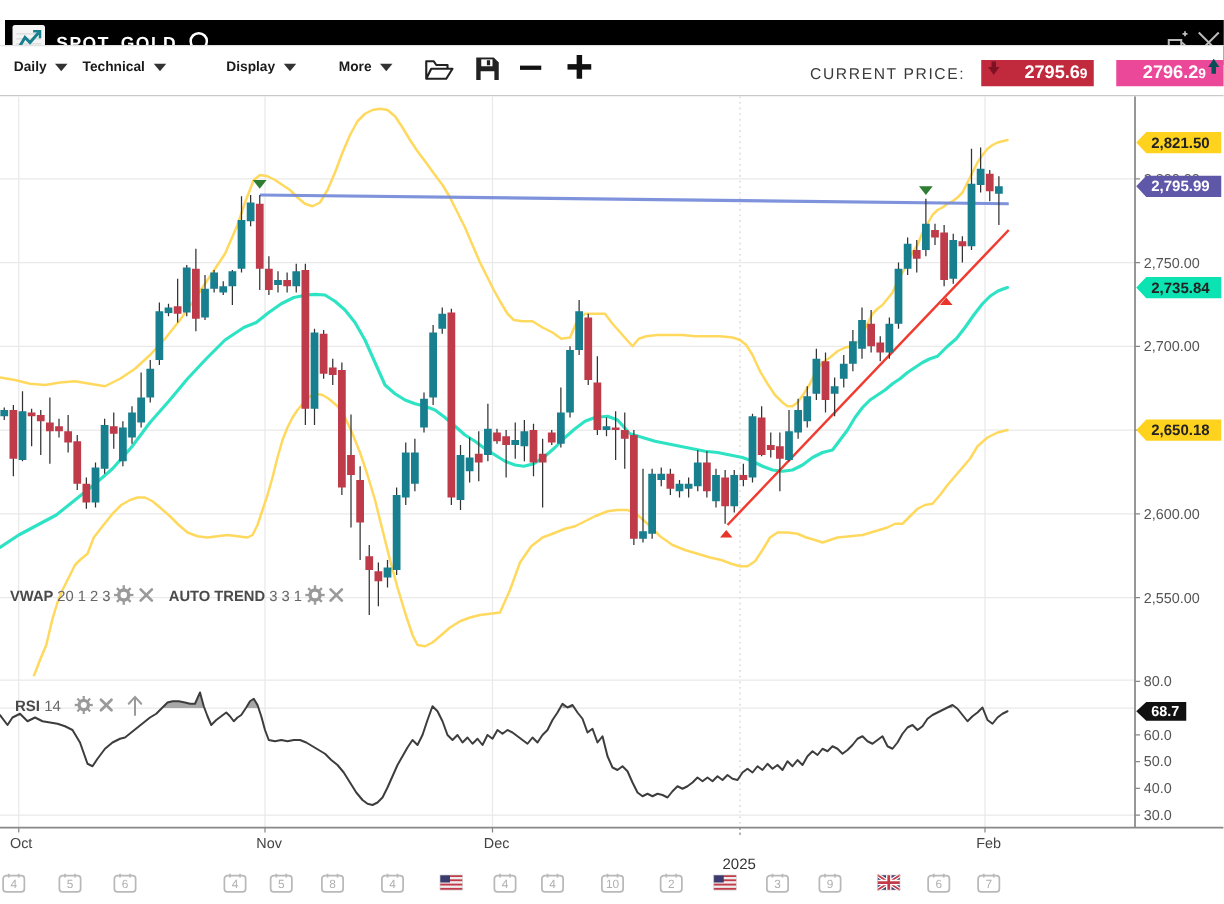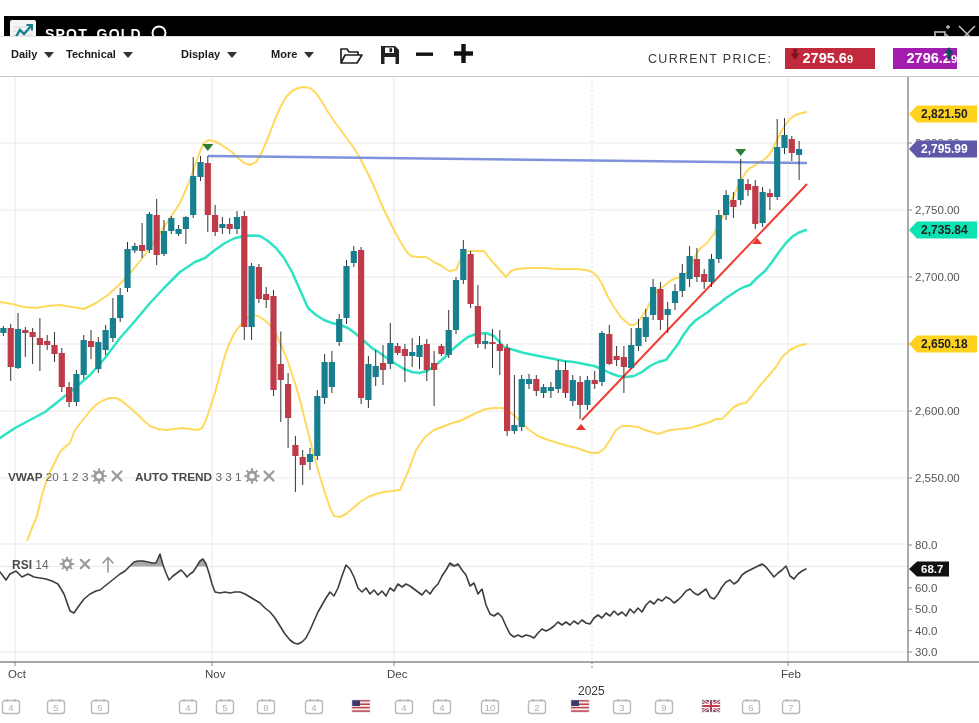--- a/index.html
+++ b/index.html
@@ -50,27 +50,27 @@
         <rect x="9.5" y="3.2" width="2.6" height="4" fill="#222"></rect>
         <rect x="4.5" y="12" width="11" height="7" fill="#fff"></rect>
       </g>
   <rect x="78" y="9.5" width="17" height="3.4" fill="#111"></rect>
   <g transform="translate(116,0)">
         <rect x="0" y="8.3" width="19" height="4.4" fill="#111"></rect>
         <rect x="7.3" y="1" width="4.4" height="19" fill="#111"></rect>
       </g>
  </svg>
  <span class="cp">CURRENT PRICE:</span>
- <div class="pricebox" style="left:785px;background:#c02a3c;text-align:right;padding-right:22px">2795.6<span style="font-size:11px">9</span>
+ <div class="pricebox" style="left:785px;background:#c02a3c;text-align:right;padding-right:5px">2795.6<span style="font-size:11px">9</span>
    <svg width="13" height="12" style="position:absolute;left:4px;top:1px">
         <path d="M 1.5 4.5 L 10.5 4.5 L 6 11 Z" fill="#7d1222"></path>
         <rect x="4.2" y="0" width="3.6" height="5.5" fill="#7d1222"></rect>
       </svg>
  </div>
- <div class="pricebox" style="left:893px;width:64px;background:#a21caf;text-align:right;padding-left:7px">2796.2<span style="font-size:11px">9</span>
+ <div class="pricebox" style="left:893px;width:86px;background:#ec4899;text-align:center;padding-left:7px">2796.2<span style="font-size:11px">9</span>
    <svg width="13" height="13" style="position:absolute;right:1px;top:-1px">
         <path d="M 1.5 6.5 L 10.5 6.5 L 6 0 Z" fill="#0a4e57"></path>
         <rect x="4.2" y="6" width="3.6" height="6" fill="#0a4e57"></rect>
       </svg>
  </div>
 </div>
 <svg width="979" height="646" viewBox="0 77 979 646" style="position:absolute;left:0;top:77px;font-family:'Liberation Sans',sans-serif">
     <line x1="0" y1="143" x2="908" y2="143" stroke="#e9e9e9" stroke-width="1"></line>
     <line x1="0" y1="210" x2="908" y2="210" stroke="#e9e9e9" stroke-width="1"></line>
     <line x1="0" y1="277" x2="908" y2="277" stroke="#e9e9e9" stroke-width="1"></line>

